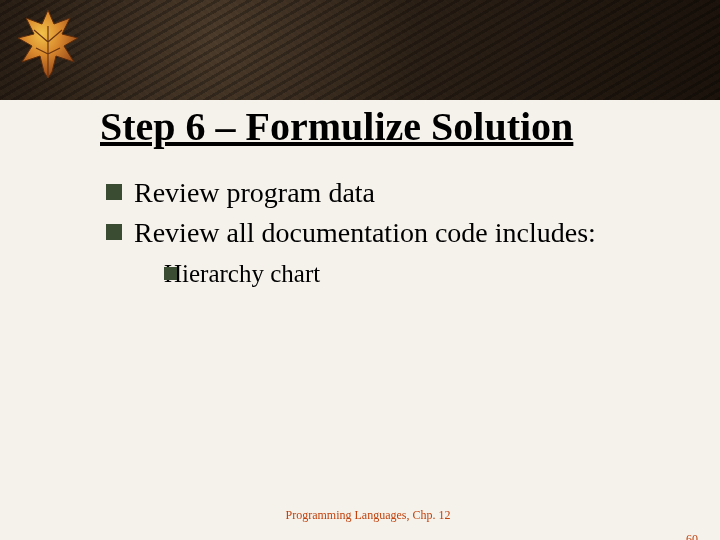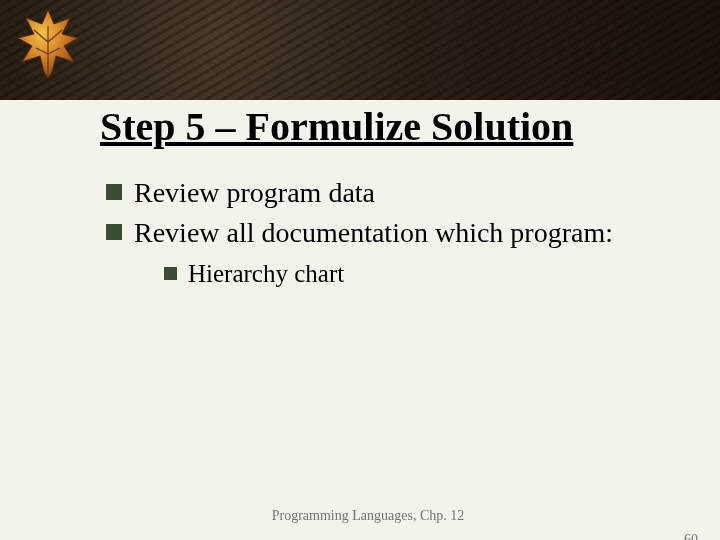--- a/index.html
+++ b/index.html
@@ -58,37 +58,36 @@
     left: 0; top: 10px;
     width: 16px; height: 16px;
     background: #3a4d32;
   }
   .lvl2 { padding: 6px 0 0 30px; }
   .lvl2 > li {
     position: relative;
     font-size: 25px;
     color: #000;
     line-height: 1.3;
-    padding-left: 24px;
     margin-bottom: 2px;
   }
   .lvl2 > li::before {
     content: "";
     position: absolute;
     left: 0; top: 9px;
     width: 13px; height: 13px;
     background: #3a4d32;
   }
   .footer {
     position: absolute;
     bottom: 10px;
     left: 16px; right: 0;
     height: 22px;
-    font-size: 14px;
-    color: #737373;
+    font-size: 12px;
+    color: #c2410c;
   }
   .footer-center {
     position: absolute;
     left: 50%;
     transform: translateX(-50%);
   }
   .footer-right {
     position: absolute;
     right: 22px;
     margin-top: 24px;
@@ -107,26 +106,26 @@
         <stop offset="45%" stop-color="#d8872c"></stop>
         <stop offset="100%" stop-color="#8a3d16"></stop>
       </radialGradient>
     </defs>
     <path d="M34 4 L40 18 L56 12 L48 28 L64 32 L50 40 L60 56 L42 50 L38 66 L34 72 L30 66 L26 50 L8 56 L18 40 L4 32 L20 28 L12 12 L28 18 Z" fill="url(#lg)" stroke="#5a2a0c" stroke-width="1"></path>
     <path d="M34 72 L34 20 M34 36 L20 24 M34 36 L48 24 M34 48 L22 42 M34 48 L46 42" stroke="#6a3512" stroke-width="1.2" fill="none"></path>
   </svg>
 </div>
 
 <div class="content">
-  <h1 class="title">Step 5 – Formulize Solution</h1>
+  <h1 class="title">Step 6 – Formulize Solution</h1>
 
   <ul class="lvl1">
     <li>Review program data</li>
     <li>
-      <span>Review all documentation which program:</span>
+      <span>Review all documentation code includes:</span>
       <ul class="lvl2">
         <li>Hierarchy chart</li>
       </ul>
     </li>
   </ul>
 </div>
 
 <div class="footer">
   <span class="footer-center">Programming Languages, Chp. 12</span>
   <span class="footer-right">60</span>

